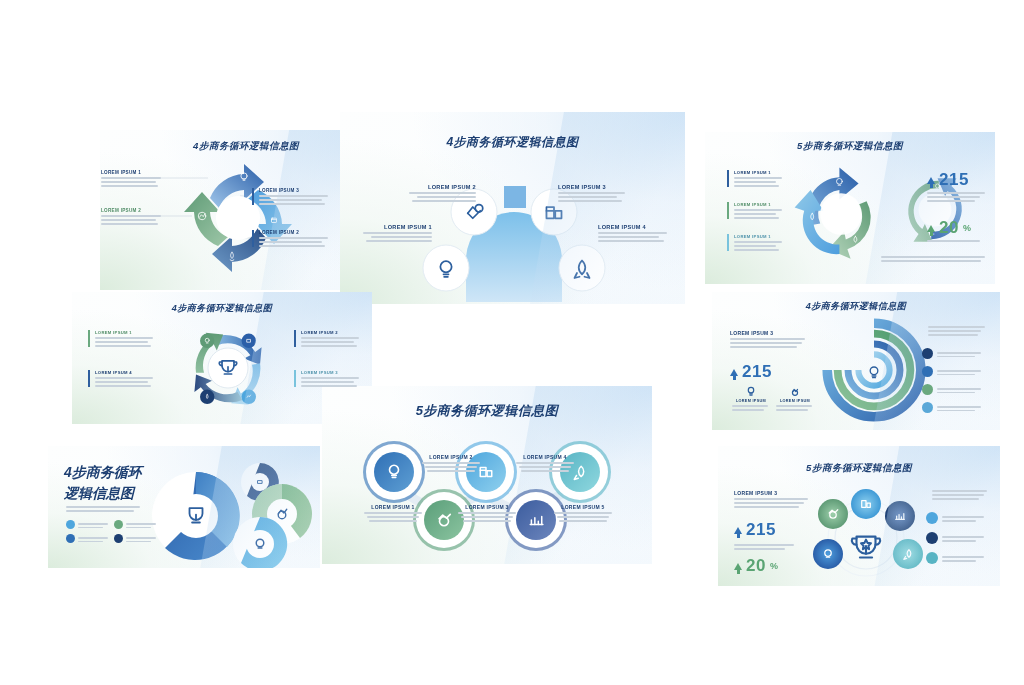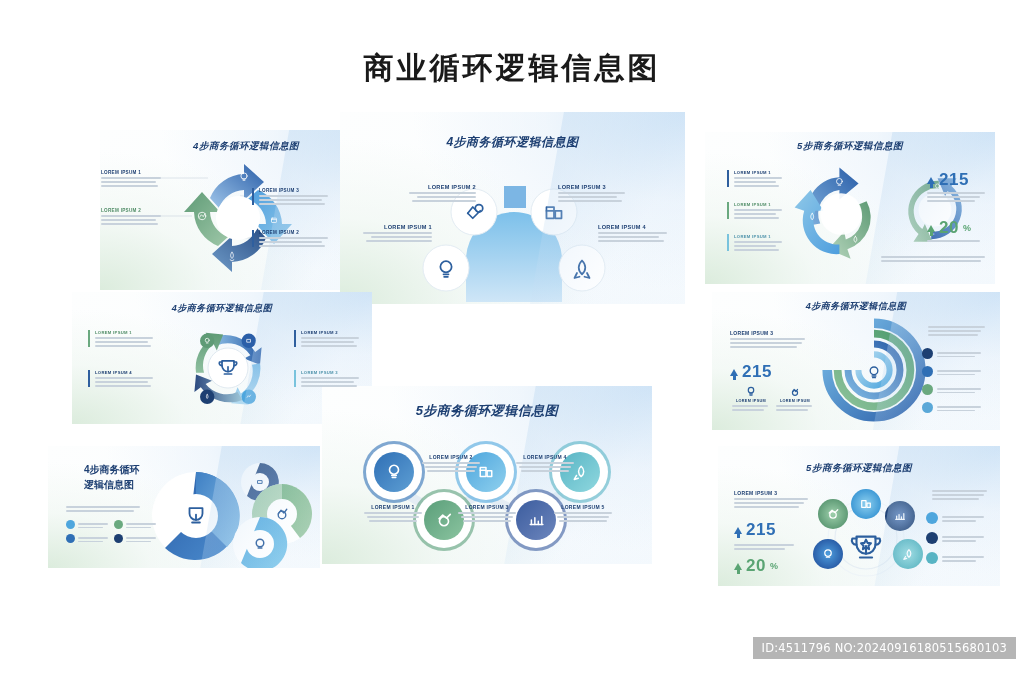--- a/index.html
+++ b/index.html
@@ -75,21 +75,20 @@
     position:absolute;right:8px;bottom:26px;background:#b5b5b5;color:#ffffff;
     font-size:11.5px;padding:4px 9px;letter-spacing:.2px;white-space:nowrap;
     font-family:"DejaVu Sans",sans-serif;
   }
 </style>
 </head>
 <body>
 
 <div class="page">
 
-  <div class="main-title">商业循环逻辑信息图</div>
 
   <div class="card" style="left:100px;top:130px;width:292px;height:160px;">
     <div class="card-title" style="top:10px;font-size:9.5px;">4步商务循环逻辑信息图</div>
 
     <div class="lbl barleft" style="left:-6px;top:40px;width:62px;">
       <div class="h" style="font-size:4.6px;">LOREM IPSUM 1</div>
       <div class="ln" style="width:96%"></div>
         <div class="ln" style="width:88%"></div>
         <div class="ln" style="width:92%"></div>
     </div>
@@ -519,21 +518,21 @@
         <span class="dot" style="width:11px;height:11px;background:#5aa8d8;"></span>
         <span>
             <span class="ln" style="display:block;width:44px"></span>
             <span class="ln" style="display:block;width:38px"></span>
           </span>
       </div>
     </div>
   </div>
 
   <div class="card" style="left:48px;top:446px;width:272px;height:122px;">
-    <div style="position:absolute;left:36px;top:16px;z-index:6;font-size:10px;font-weight:bold;color:#1d3f72;line-height:1.5;">
+    <div style="position:absolute;left:16px;top:16px;z-index:6;font-size:14px;font-weight:bold;font-style:italic;color:#1d3f72;line-height:1.5;">
       <div>4步商务循环</div>
       <div>逻辑信息图</div>
     </div>
     <div class="lbl" style="left:18px;top:58px;width:76px;">
       <div class="ln" style="width:98%"></div>
         <div class="ln" style="width:90%"></div>
     </div>
     <div style="position:absolute;left:18px;top:74px;width:92px;display:flex;flex-wrap:wrap;gap:5px 6px;z-index:6;">
       <div style="display:flex;gap:3px;width:42px;align-items:center;">
         <span class="dot" style="width:9px;height:9px;background:#4ea6dd;flex:none;"></span>
@@ -822,15 +821,14 @@
       <div style="display:flex;align-items:center;gap:4px;">
         <span class="dot" style="width:12px;height:12px;background:#58b4c4;"></span>
         <span>
             <span class="ln" style="display:block;width:42px"></span>
             <span class="ln" style="display:block;width:34px"></span>
           </span>
       </div>
     </div>
   </div>
 
-  <div class="idbadge">ID:4511796 NO:20240916180515680103</div>
 
 </div>
 
 </body></html>

